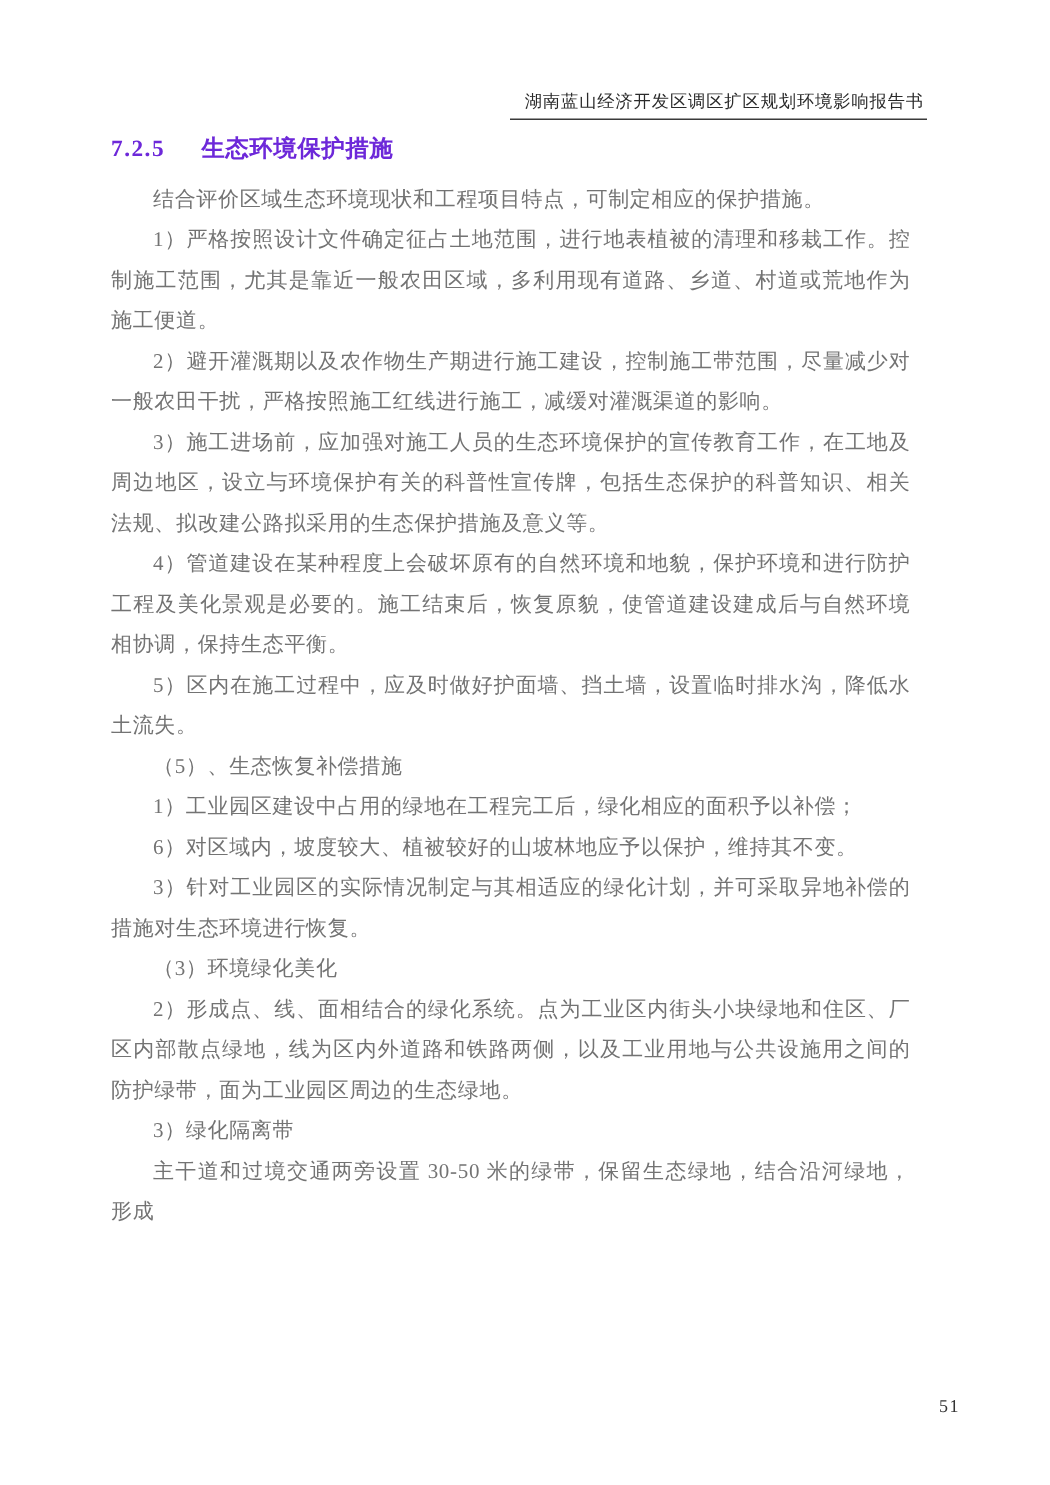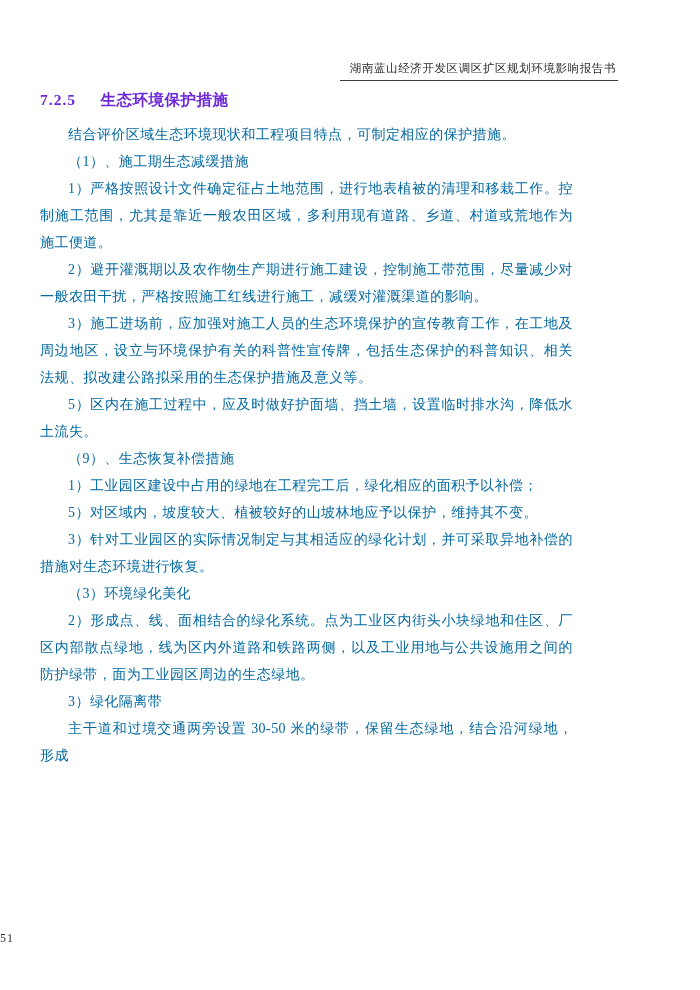--- a/index.html
+++ b/index.html
@@ -6,21 +6,21 @@
     margin: 0;
     padding: 0;
     background: #ffffff;
   }
   .page {
     position: relative;
     width: 700px;
     height: 990px;
     background: #ffffff;
     box-sizing: border-box;
-    padding: 58px 82px 0 40px;
+    padding: 58px 82px 0 74px;
     font-family: "Liberation Serif", "DejaVu Serif", serif;
     color: #1c1c1c;
     overflow: hidden;
   }
   .doc-header {
     text-align: right;
     margin-bottom: 9px;
   }
   .doc-header .header-rule {
     display: inline-block;
@@ -45,28 +45,28 @@
   .doc-body {
     width: 533px;
   }
   .doc-body p.para {
     margin: 0;
     font-size: 14px;
     line-height: 27px;
     letter-spacing: 0.45px;
     text-indent: 2em;
     text-align: justify;
-    color: #0369a1;
+    color: #737373;
   }
   .doc-footer {
     position: absolute;
     left: 0;
     bottom: 44px;
     width: 640px;
-    text-align: left;
+    text-align: right;
   }
   .doc-footer .page-num {
     font-size: 12px;
     color: #333333;
     letter-spacing: 1px;
   }
 </style>
 </head>
 <body>
 
@@ -76,28 +76,28 @@
     <span class="header-rule">湖南蓝山经济开发区调区扩区规划环境影响报告书</span>
   </div>
 
   <h2 class="section-heading">
     <span class="sec-num">7.2.5</span>
     <span class="sec-title">生态环境保护措施</span>
   </h2>
 
   <div class="doc-body">
       <p class="para">结合评价区域生态环境现状和工程项目特点，可制定相应的保护措施。</p>
-      <p class="para">（1）、施工期生态减缓措施</p>
       <p class="para">1）严格按照设计文件确定征占土地范围，进行地表植被的清理和移栽工作。控制施工范围，尤其是靠近一般农田区域，多利用现有道路、乡道、村道或荒地作为施工便道。</p>
       <p class="para">2）避开灌溉期以及农作物生产期进行施工建设，控制施工带范围，尽量减少对一般农田干扰，严格按照施工红线进行施工，减缓对灌溉渠道的影响。</p>
       <p class="para">3）施工进场前，应加强对施工人员的生态环境保护的宣传教育工作，在工地及周边地区，设立与环境保护有关的科普性宣传牌，包括生态保护的科普知识、相关法规、拟改建公路拟采用的生态保护措施及意义等。</p>
+      <p class="para">4）管道建设在某种程度上会破坏原有的自然环境和地貌，保护环境和进行防护工程及美化景观是必要的。施工结束后，恢复原貌，使管道建设建成后与自然环境相协调，保持生态平衡。</p>
       <p class="para">5）区内在施工过程中，应及时做好护面墙、挡土墙，设置临时排水沟，降低水土流失。</p>
-      <p class="para">（9）、生态恢复补偿措施</p>
+      <p class="para">（5）、生态恢复补偿措施</p>
       <p class="para">1）工业园区建设中占用的绿地在工程完工后，绿化相应的面积予以补偿；</p>
-      <p class="para">5）对区域内，坡度较大、植被较好的山坡林地应予以保护，维持其不变。</p>
+      <p class="para">6）对区域内，坡度较大、植被较好的山坡林地应予以保护，维持其不变。</p>
       <p class="para">3）针对工业园区的实际情况制定与其相适应的绿化计划，并可采取异地补偿的措施对生态环境进行恢复。</p>
       <p class="para">（3）环境绿化美化</p>
       <p class="para">2）形成点、线、面相结合的绿化系统。点为工业区内街头小块绿地和住区、厂区内部散点绿地，线为区内外道路和铁路两侧，以及工业用地与公共设施用之间的防护绿带，面为工业园区周边的生态绿地。</p>
       <p class="para">3）绿化隔离带</p>
       <p class="para">主干道和过境交通两旁设置 30-50 米的绿带，保留生态绿地，结合沿河绿地，形成</p>
     </div>
 
   <div class="doc-footer">
     <span class="page-num">51</span>
   </div>

